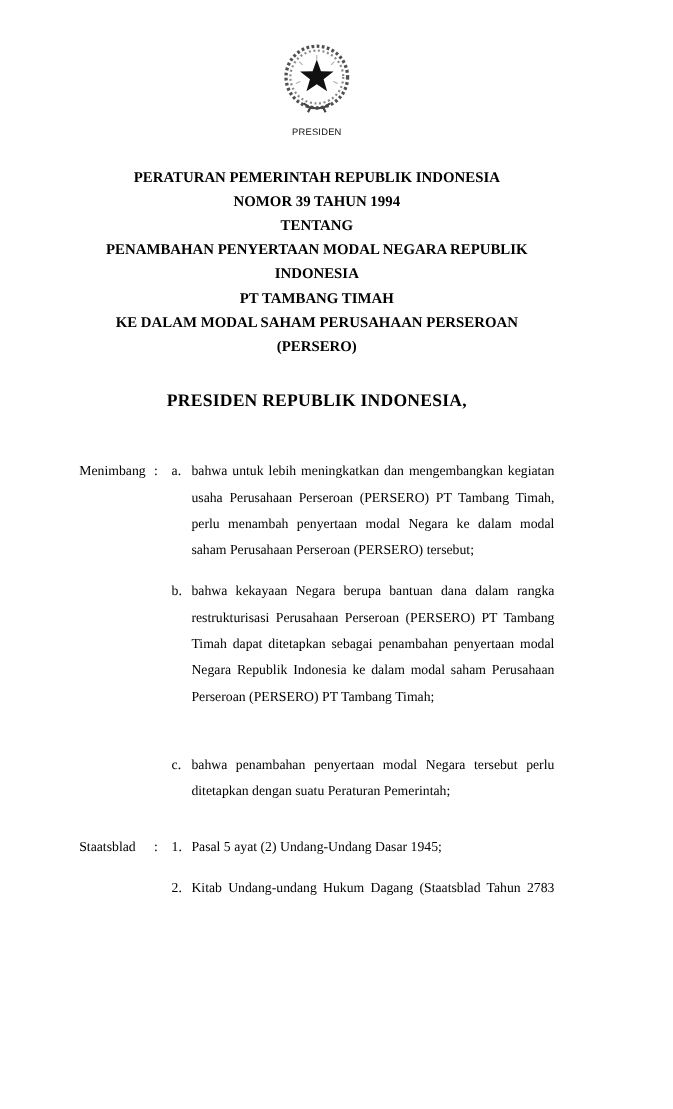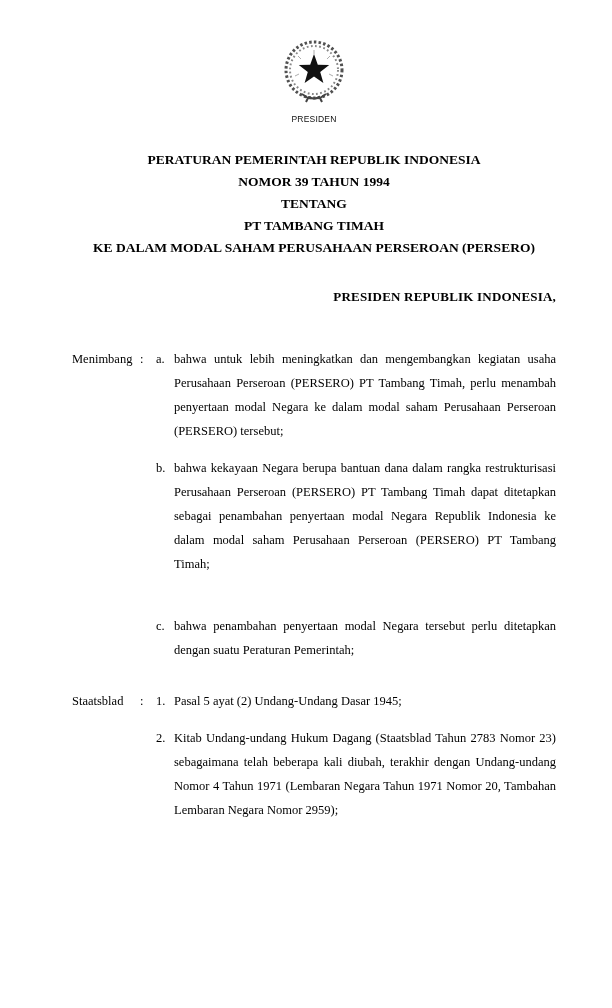--- a/index.html
+++ b/index.html
@@ -8,21 +8,21 @@
     background: #ffffff;
   }
   .page {
     width: 612px;
     height: 822px;
     position: relative;
     background: #ffffff;
     color: #000000;
     font-family: "Liberation Serif", "DejaVu Serif", serif;
     box-sizing: border-box;
-    padding: 36px 56px 0 72px;
+    padding: 36px 108px 0 72px;
     overflow: hidden;
   }
   .emblem-wrap {
     text-align: center;
     margin-bottom: 2px;
   }
   .emblem {
     display: inline-block;
   }
   .org {
@@ -35,23 +35,23 @@
   }
   .title-block {
     margin-top: 24px;
     text-align: center;
     font-weight: bold;
     font-size: 13.5px;
     line-height: 22px;
   }
   .salutation {
     margin-top: 30px;
-    text-align: right;
+    text-align: center;
     font-weight: bold;
-    font-size: 13px;
+    font-size: 16px;
     letter-spacing: 0.2px;
   }
   .section {
     display: flex;
     font-size: 12.5px;
     line-height: 24px;
   }
   .considering { margin-top: 42px; }
   .recalling   { margin-top: 14px; }
   .sec-label { width: 68px; flex: none; }
@@ -103,20 +103,21 @@
     </svg>
     <div class="org">
       <div>PRESIDEN</div>
     </div>
   </div>
 
   <div class="title-block">
     <div>PERATURAN PEMERINTAH REPUBLIK INDONESIA</div>
     <div>NOMOR 39 TAHUN 1994</div>
     <div>TENTANG</div>
+    <div>PENAMBAHAN PENYERTAAN MODAL NEGARA REPUBLIK INDONESIA</div>
     <div>PT TAMBANG TIMAH</div>
     <div>KE DALAM MODAL SAHAM PERUSAHAAN PERSEROAN (PERSERO)</div>
   </div>
 
   <div class="salutation">PRESIDEN REPUBLIK INDONESIA,</div>
 
   <div class="section considering">
     <div class="sec-label">Menimbang</div>
     <div class="sec-colon">:</div>
     <div class="sec-items">

